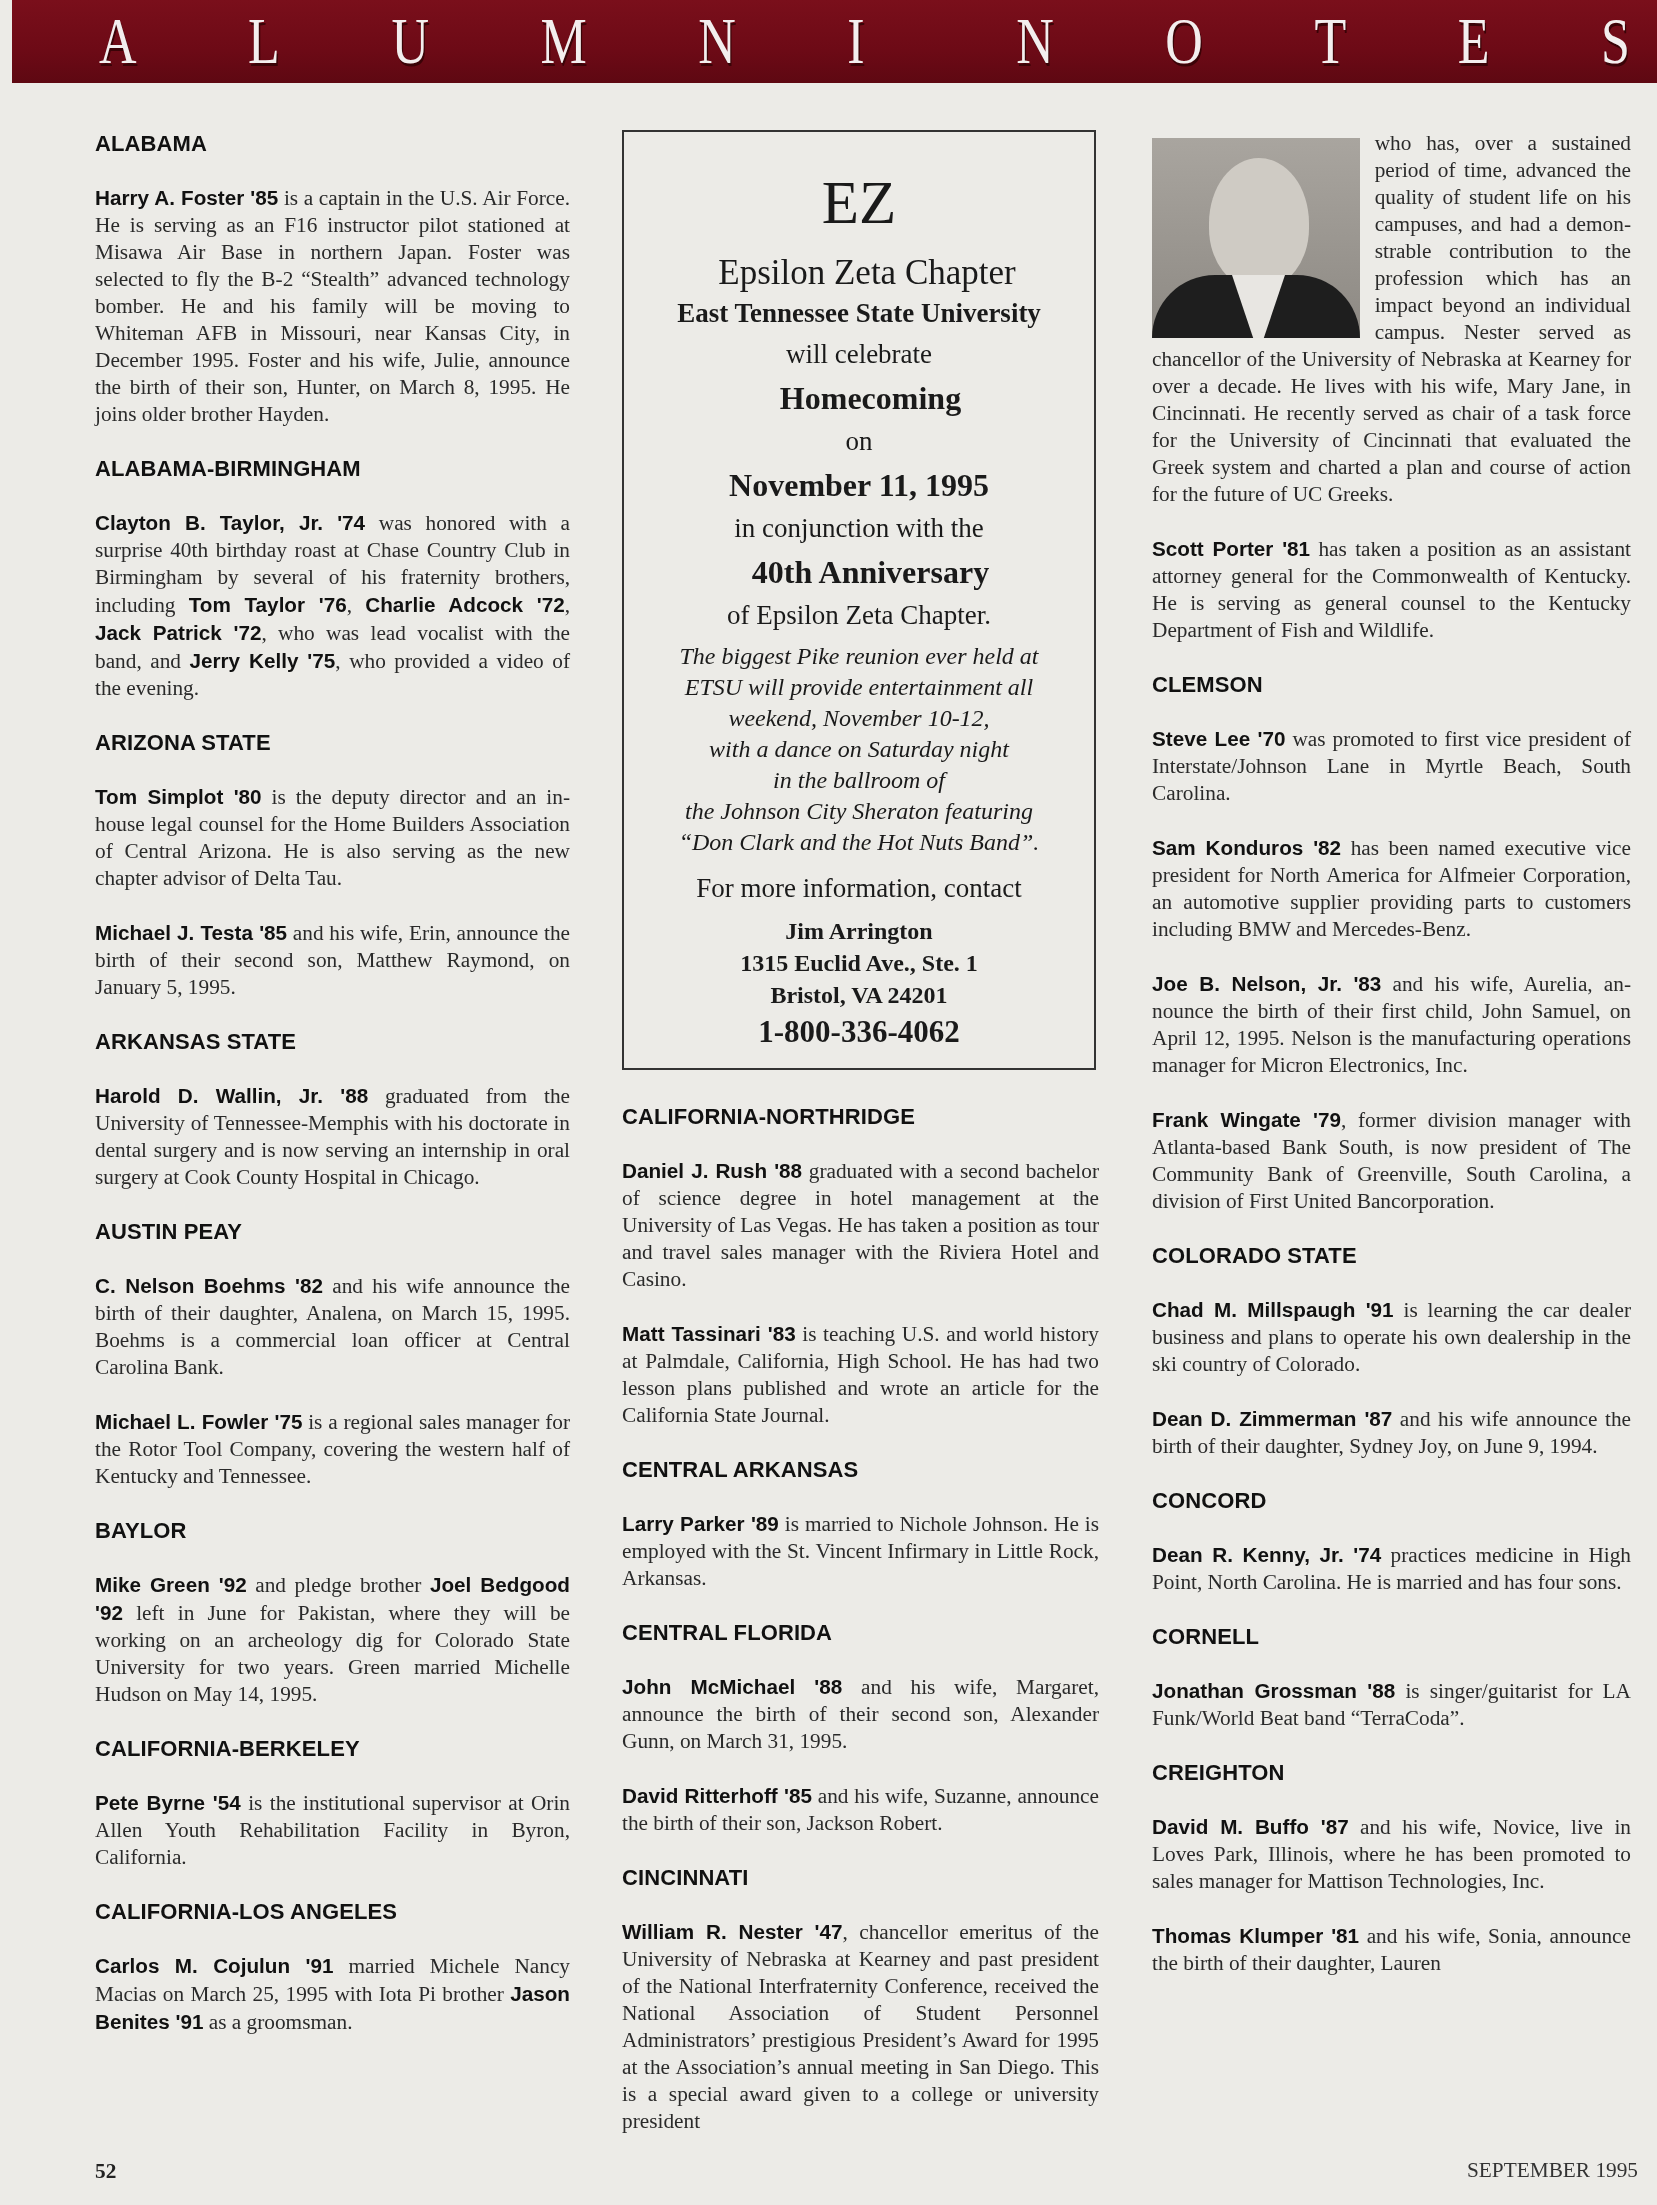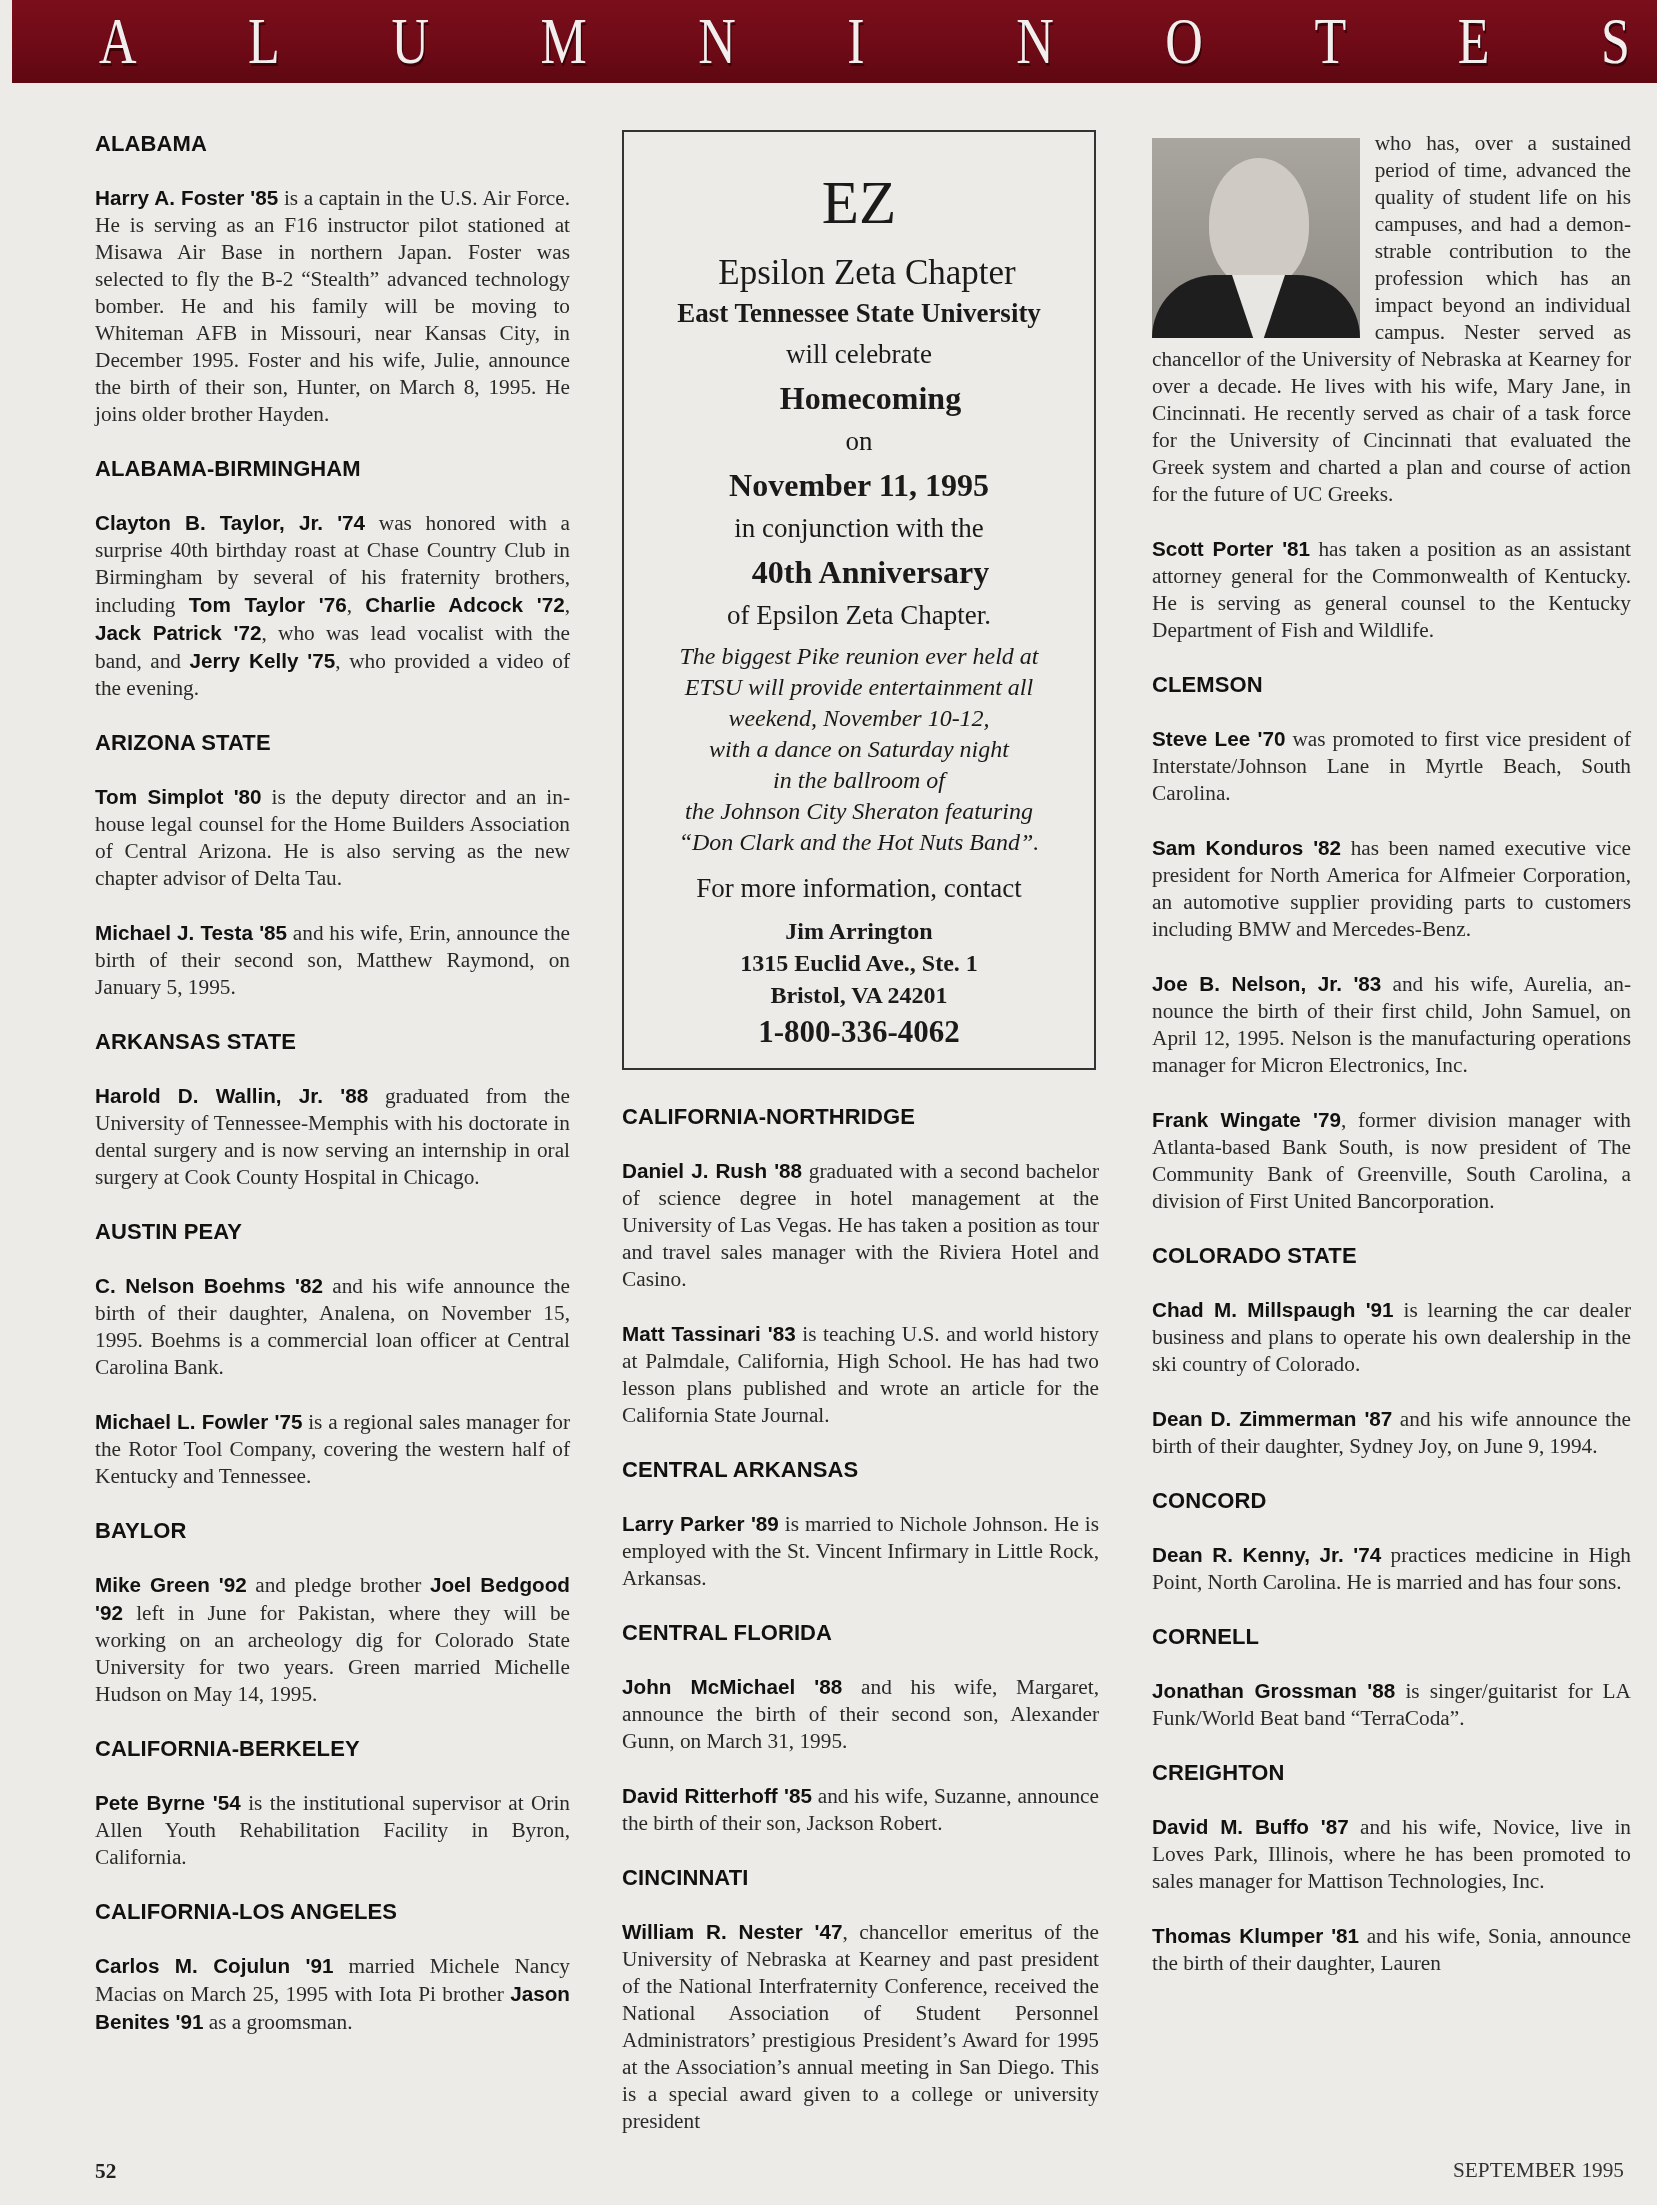--- a/index.html
+++ b/index.html
@@ -69,21 +69,21 @@
     background: #e8e6e2; clip-path: polygon(0 0, 100% 0, 60% 100%, 40% 100%);
   }
   .photo .head {
     position: absolute; left: 57px; top: 20px; width: 100px; height: 130px;
     border-radius: 50% 50% 46% 46%; background: #cfcbc4;
   }
   .footer-left {
     position: absolute; left: 95px; top: 2159px; font-size: 21.3px; font-weight: bold; color: #222;
   }
   .footer-right {
-    position: absolute; right: 33px; top: 2158px; font-size: 21.3px; color: #333;
+    position: absolute; right: 19px; top: 2158px; font-size: 21.3px; color: #333;
   }
 </style>
 </head>
 <body>
 
 <div class="banner">
   <span>A</span>
   <span>L</span>
   <span>U</span>
   <span>M</span>
@@ -114,21 +114,21 @@
   <p class="entry"><span class="nm">Michael J. Testa '85</span><span> and his wife, Erin, an­nounce the birth of their second son, Matthew Raymond, on January 5, 1995.</span></p>
   <div class="gap-en"></div>
 
   <h3 class="hd">ARKANSAS STATE</h3>
   <div class="gap-hd"></div>
   <p class="entry"><span class="nm">Harold D. Wallin, Jr. '88</span><span> graduated from the University of Tennessee-Memphis with his doc­torate in dental surgery and is now serving an internship in oral surgery at Cook County Hos­pital in Chicago.</span></p>
   <div class="gap-en"></div>
 
   <h3 class="hd">AUSTIN PEAY</h3>
   <div class="gap-hd"></div>
-  <p class="entry"><span class="nm">C. Nelson Boehms '82</span><span> and his wife announce the birth of their daughter, Analena, on November 15, 1995. Boehms is a commercial loan officer at Central Carolina Bank.</span></p>
+  <p class="entry"><span class="nm">C. Nelson Boehms '82</span><span> and his wife announce the birth of their daughter, Analena, on March 15, 1995. Boehms is a commercial loan officer at Central Carolina Bank.</span></p>
   <div class="gap-en"></div>
   <p class="entry"><span class="nm">Michael L. Fowler '75</span><span> is a regional sales man­ager for the Rotor Tool Company, covering the western half of Kentucky and Tennessee.</span></p>
   <div class="gap-en"></div>
 
   <h3 class="hd">BAYLOR</h3>
   <div class="gap-hd"></div>
   <p class="entry"><span class="nm">Mike Green '92</span><span> and pledge brother </span><span class="nm">Joel Bedgood '92</span><span> left in June for Pakistan, where they will be working on an archeology dig for Colorado State University for two years. Green married Michelle Hudson on May 14, 1995.</span></p>
   <div class="gap-en"></div>
 
   <h3 class="hd">CALIFORNIA-BERKELEY</h3>

